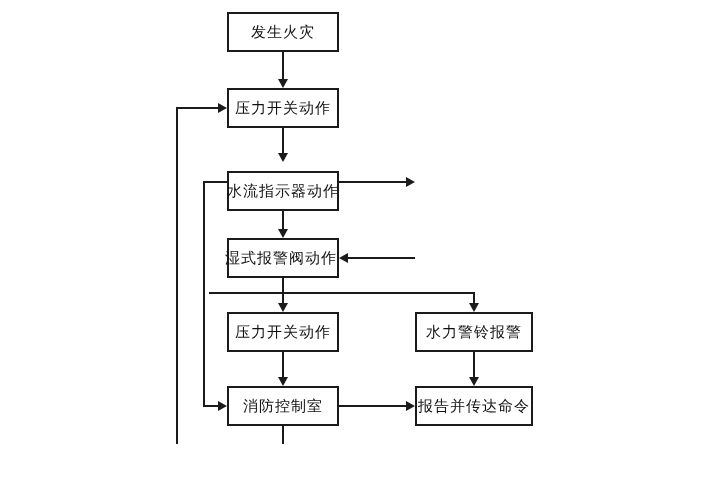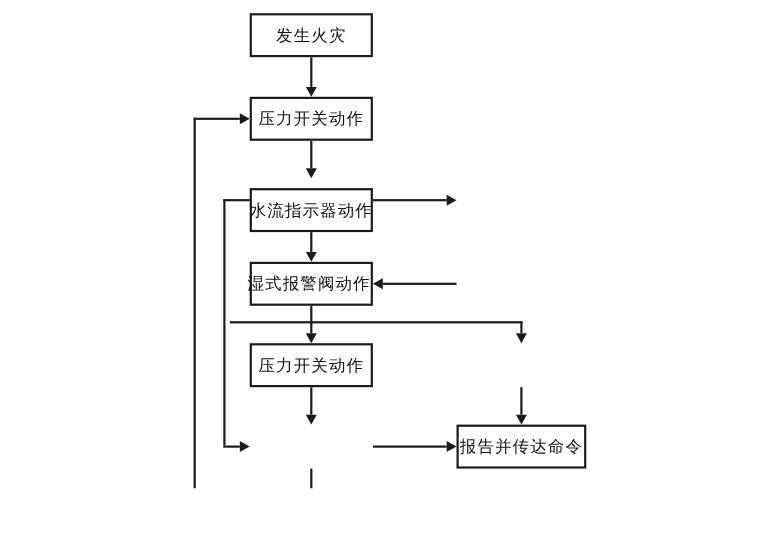--- a/index.html
+++ b/index.html
@@ -127,20 +127,26 @@
 
   <div class="node" style="left:227px; top:238px; width:112px; height:40px;justify-content:flex-end;">
     <span class="label">湿式报警阀动作</span>
   </div>
 
 
   <div class="node" style="left:227px; top:312px; width:112px; height:40px;">
     <span class="label">压力开关动作</span>
   </div>
 
+  <div class="node" style="left:415px; top:312px; width:118px; height:40px;">
+    <span class="label">水力警铃报警</span>
+  </div>
 
+  <div class="node" style="left:227px; top:386px; width:112px; height:40px;">
+    <span class="label">消防控制室</span>
+  </div>
 
   <div class="node" style="left:415px; top:386px; width:118px; height:40px;justify-content:center;">
     <span class="label">报告并传达命令</span>
   </div>
 
 
 </div>
 
 </body></html>

